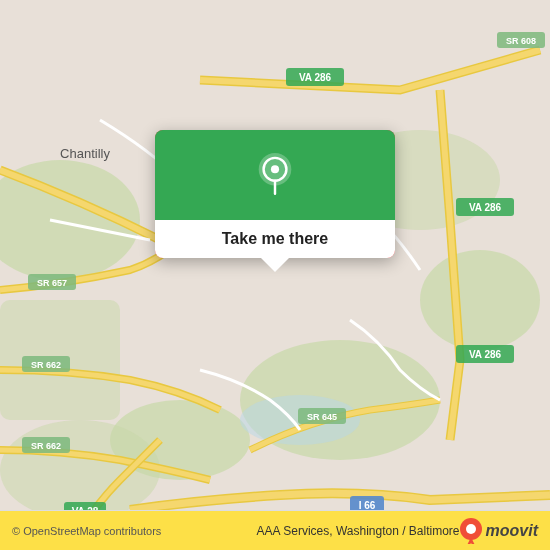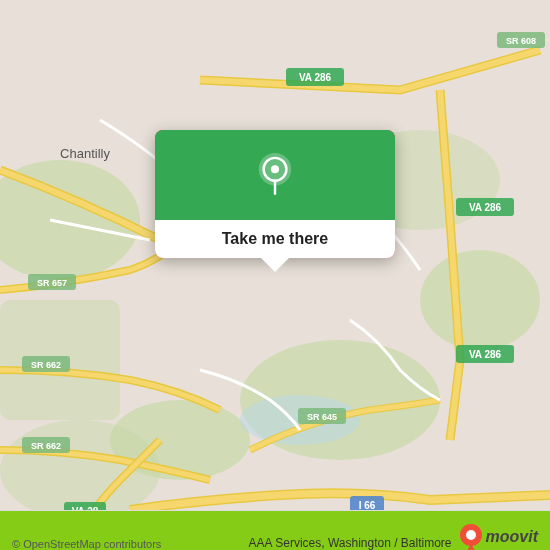--- a/index.html
+++ b/index.html
@@ -36,27 +36,26 @@
       height: 100%;
     }
 
     
     #bottom-bar {
       position: absolute;
       bottom: 0;
       left: 0;
       width: 100%;
       height: 40px;
-      background: #84cc16;
+      background: #fde047;
       display: flex;
-      align-items: flex-end;
+      align-items: center;
       padding: 0 12px;
       border-top: 1px solid #ddd;
       z-index: 10;
-      gap: 8px;
     }
 
     #attribution {
       font-size: 11px;
       color: #555;
       flex: 1;
     }
 
     #moovit-logo {
       display: flex;

